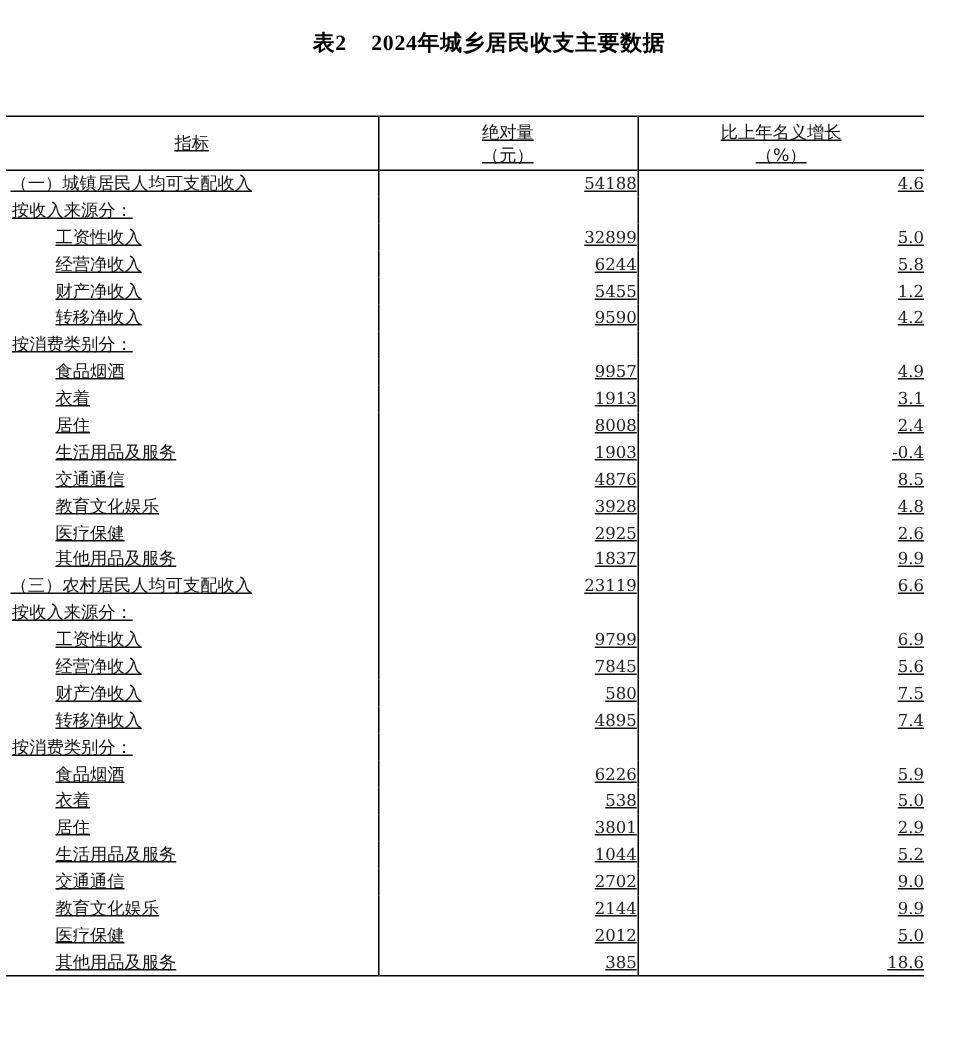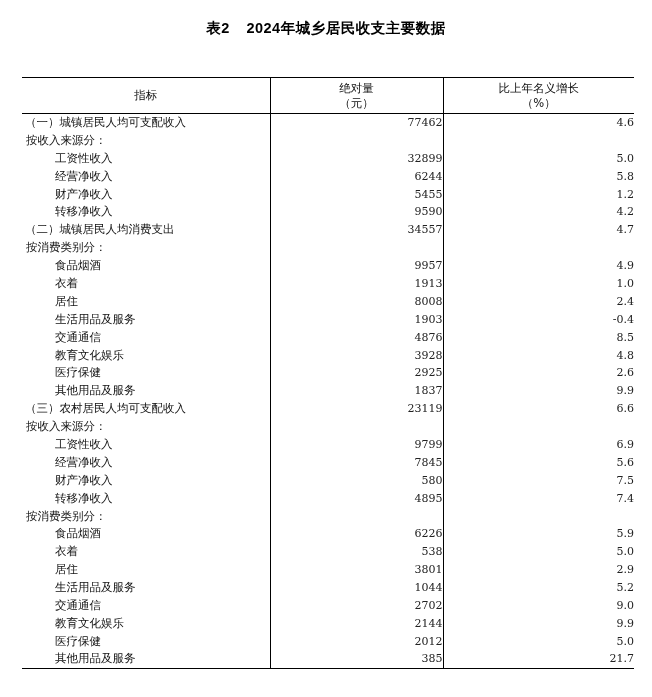--- a/index.html
+++ b/index.html
@@ -14,37 +14,38 @@
     overflow: hidden;
     font-family: "DejaVu Sans", sans-serif;
     color: #111;
   }
   .title {
     position: absolute;
     top: 19px;
     left: 0;
     width: 652px;
     text-align: center;
-    font-family: Liberation Sans, sans-serif;
+    font-family: Liberation Serif, serif;
     font-weight: bold;
     font-size: 14.5px;
     letter-spacing: 0.5px;
     color: #000;
   }
   .title .num {
     margin-right: 12px;
   }
   table.data {
     position: absolute;
     top: 77px;
-    left: 22px;
+    left: 4px;
     width: 612px;
     border-collapse: collapse;
     table-layout: fixed;
     font-size: 11.5px;
+    text-decoration: underline;
   }
   table.data col.c1 { width: 248px; }
   table.data col.c2 { width: 173px; }
   table.data col.c3 { width: 191px; }
   table.data thead tr {
     border-top: 1.5px solid #000;
     border-bottom: 1.5px solid #000;
   }
   table.data thead th {
     height: 35px;
@@ -107,21 +108,21 @@
       </th>
       <th>
         <div>比上年名义增长</div>
         <div>（%）</div>
       </th>
     </tr>
   </thead>
   <tbody id="tbody">
   <tr>
         <td class="label lvl1">（一）城镇居民人均可支配收入</td>
-        <td class="num">77462</td>
+        <td class="num">54188</td>
         <td class="num">4.6</td>
       </tr>
       <tr>
         <td class="label lvl2">按收入来源分：</td>
         <td class="num"></td>
         <td class="num"></td>
       </tr>
       <tr>
         <td class="label lvl3">工资性收入</td>
         <td class="num">32899</td>
@@ -136,38 +137,33 @@
         <td class="label lvl3">财产净收入</td>
         <td class="num">5455</td>
         <td class="num">1.2</td>
       </tr>
       <tr>
         <td class="label lvl3">转移净收入</td>
         <td class="num">9590</td>
         <td class="num">4.2</td>
       </tr>
       <tr>
-        <td class="label lvl1">（二）城镇居民人均消费支出</td>
-        <td class="num">34557</td>
-        <td class="num">4.7</td>
-      </tr>
-      <tr>
         <td class="label lvl2">按消费类别分：</td>
         <td class="num"></td>
         <td class="num"></td>
       </tr>
       <tr>
         <td class="label lvl3">食品烟酒</td>
         <td class="num">9957</td>
         <td class="num">4.9</td>
       </tr>
       <tr>
         <td class="label lvl3">衣着</td>
         <td class="num">1913</td>
-        <td class="num">1.0</td>
+        <td class="num">3.1</td>
       </tr>
       <tr>
         <td class="label lvl3">居住</td>
         <td class="num">8008</td>
         <td class="num">2.4</td>
       </tr>
       <tr>
         <td class="label lvl3">生活用品及服务</td>
         <td class="num">1903</td>
         <td class="num">-0.4</td>
@@ -258,16 +254,16 @@
         <td class="num">9.9</td>
       </tr>
       <tr>
         <td class="label lvl3">医疗保健</td>
         <td class="num">2012</td>
         <td class="num">5.0</td>
       </tr>
       <tr>
         <td class="label lvl3">其他用品及服务</td>
         <td class="num">385</td>
-        <td class="num">21.7</td>
+        <td class="num">18.6</td>
       </tr>
     </tbody>
 </table>
 
 </body></html>

